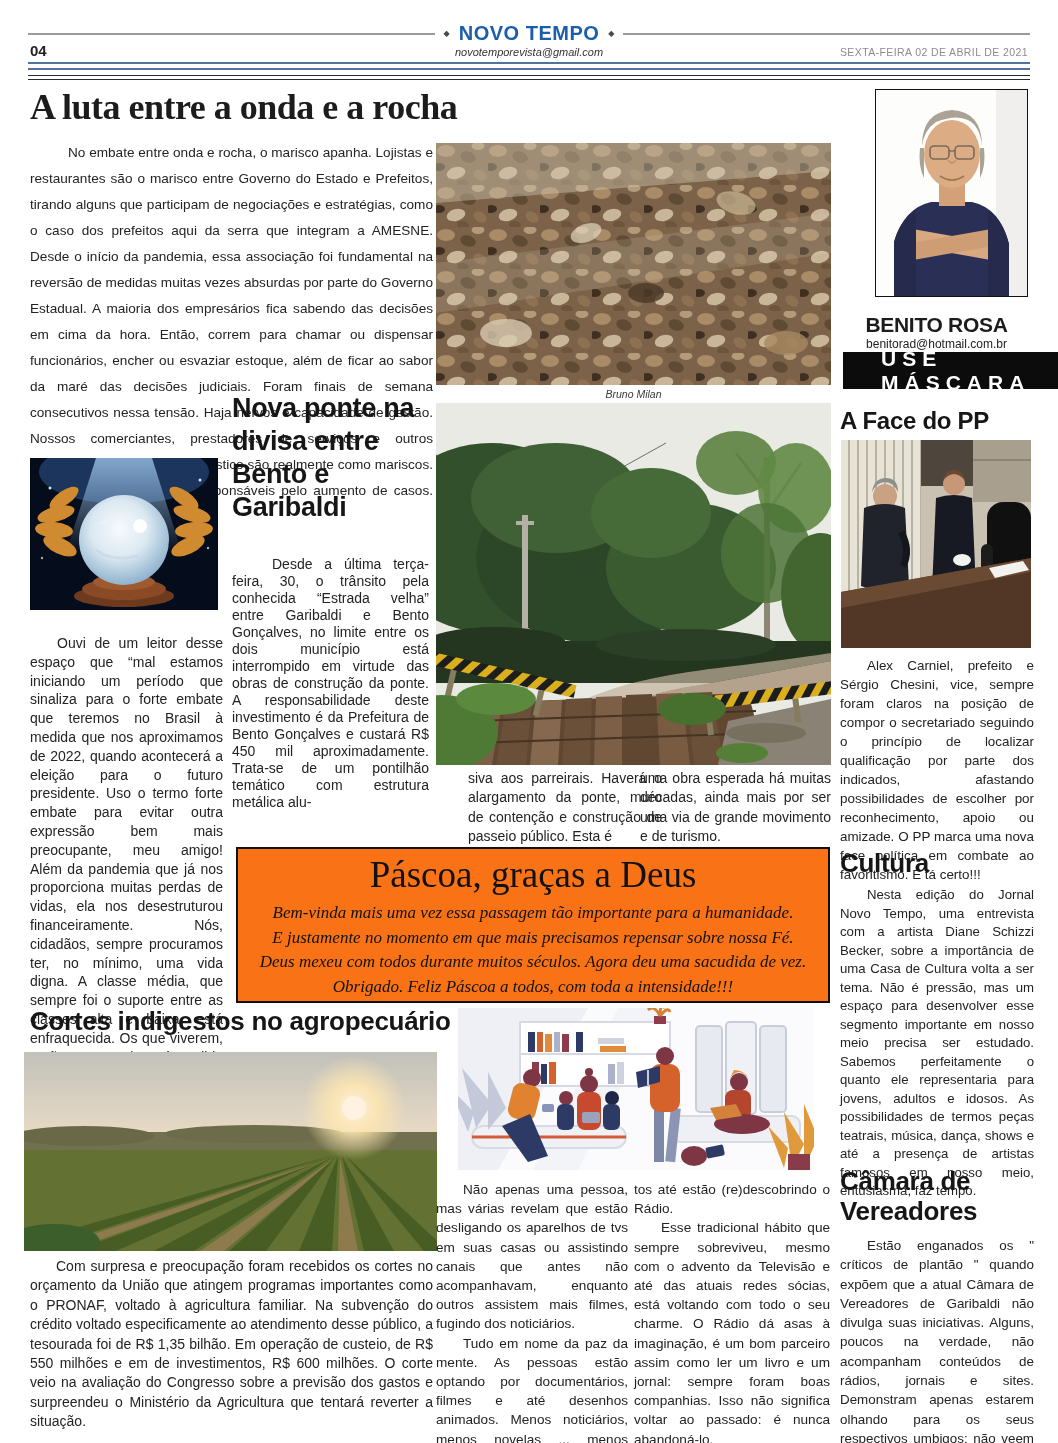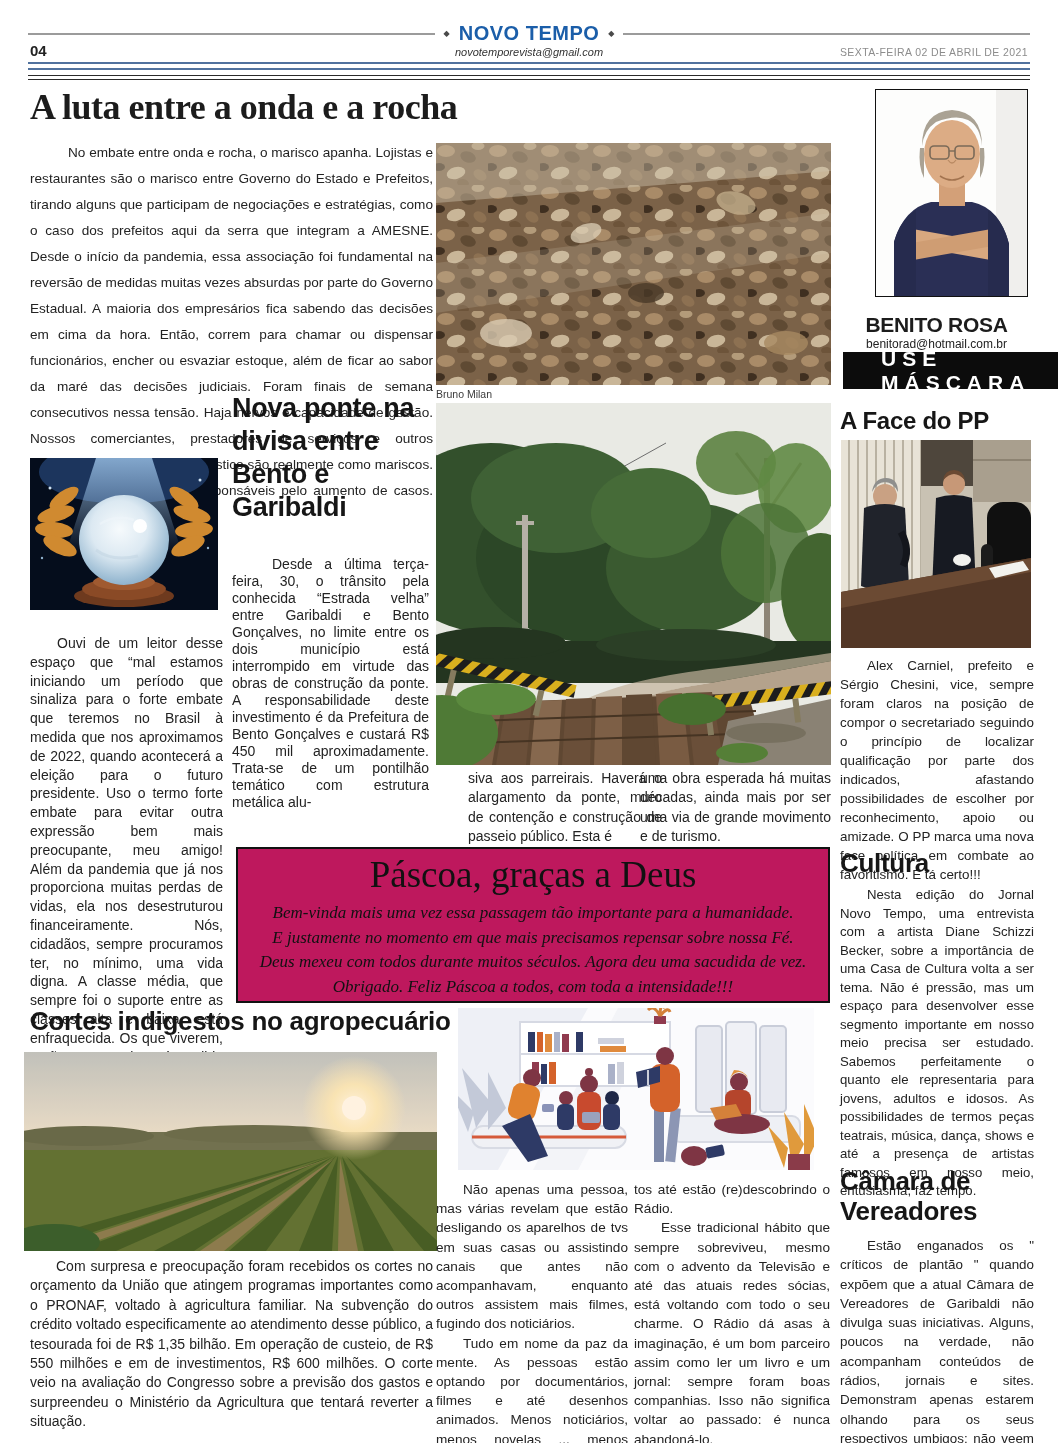--- a/index.html
+++ b/index.html
@@ -25,21 +25,21 @@
 
   
   .bt{font-size:13.6px;line-height:26px;text-align:justify;color:#232323;}
   .bt p{margin:0;}
   .indent{text-indent:38px;}
   .indent-sm{text-indent:27px;}
 
   .lead-body{left:30px;top:140px;width:403px;}
   .fig{overflow:hidden;}
   .fig-shells{left:436px;top:143px;width:395px;height:242px;}
-  .credit{left:436px;top:388px;width:395px;text-align:left;font-size:10.5px;color:#3a3a3a;}
+  .credit{left:436px;top:388px;width:395px;text-align:center;font-style:italic;font-size:10.5px;color:#3a3a3a;}
 
   
   .benito-photo{left:875px;top:89px;width:151px;height:206px;border:1.5px solid #111;}
   .benito-name{left:838px;top:313px;width:197px;text-align:center;font-size:21px;font-weight:bold;letter-spacing:-.3px;}
   .benito-email{left:838px;top:337px;width:197px;text-align:center;font-size:12px;color:#222;}
   .banner{left:843px;top:352px;width:192px;height:37px;background:#0c0c0c;color:#fff;
           display:flex;align-items:center;justify-content:center;font-weight:bold;font-size:21px;letter-spacing:6px;padding-left:38px;}
   .pp-title{left:840px;top:407px;font-size:24px;}
   .pp-photo{left:841px;top:440px;width:190px;height:208px;}
   .pp-body{left:840px;top:656px;width:194px;font-size:13.4px;line-height:19px;}
@@ -55,21 +55,21 @@
 
   
   .ponte-title{left:232px;top:392px;width:200px;font-size:27px;line-height:33px;}
   .ponte-c1{left:232px;top:556px;width:197px;font-size:14px;line-height:17px;}
   .ponte-c1 p{text-indent:40px;}
   .fig-road{left:436px;top:403px;width:395px;height:362px;}
   .ponte-c2{left:436px;top:769px;width:194px;font-size:14px;line-height:19.4px;margin-left:32px;}
   .ponte-c3{left:640px;top:769px;width:191px;font-size:14px;line-height:19.4px;}
 
   
-  .pascoa-box{left:236px;top:847px;width:590px;height:152px;border:2px solid #111;background:#be185d;}
+  .pascoa-box{left:236px;top:847px;width:590px;height:152px;border:2px solid #111;background:#f97316;}
   .pascoa-title{position:absolute;left:0;right:0;top:4px;text-align:center;
                 font-family:"Liberation Serif",serif;font-size:37px;font-weight:normal;color:#111;}
   .pascoa-lines{position:absolute;left:8px;right:8px;top:52px;text-align:center;
                 font-family:"Liberation Serif",serif;font-style:italic;font-size:17px;line-height:24.5px;color:#111;}
 
   
   .cortes-title{left:30px;top:1006px;font-size:26px;white-space:nowrap;}
   .fig-vine{left:24px;top:1052px;width:413px;height:199px;}
   .cortes-body{left:30px;top:1257px;width:403px;font-size:14px;line-height:19.4px;}
   .cortes-body p{text-indent:26px;}

